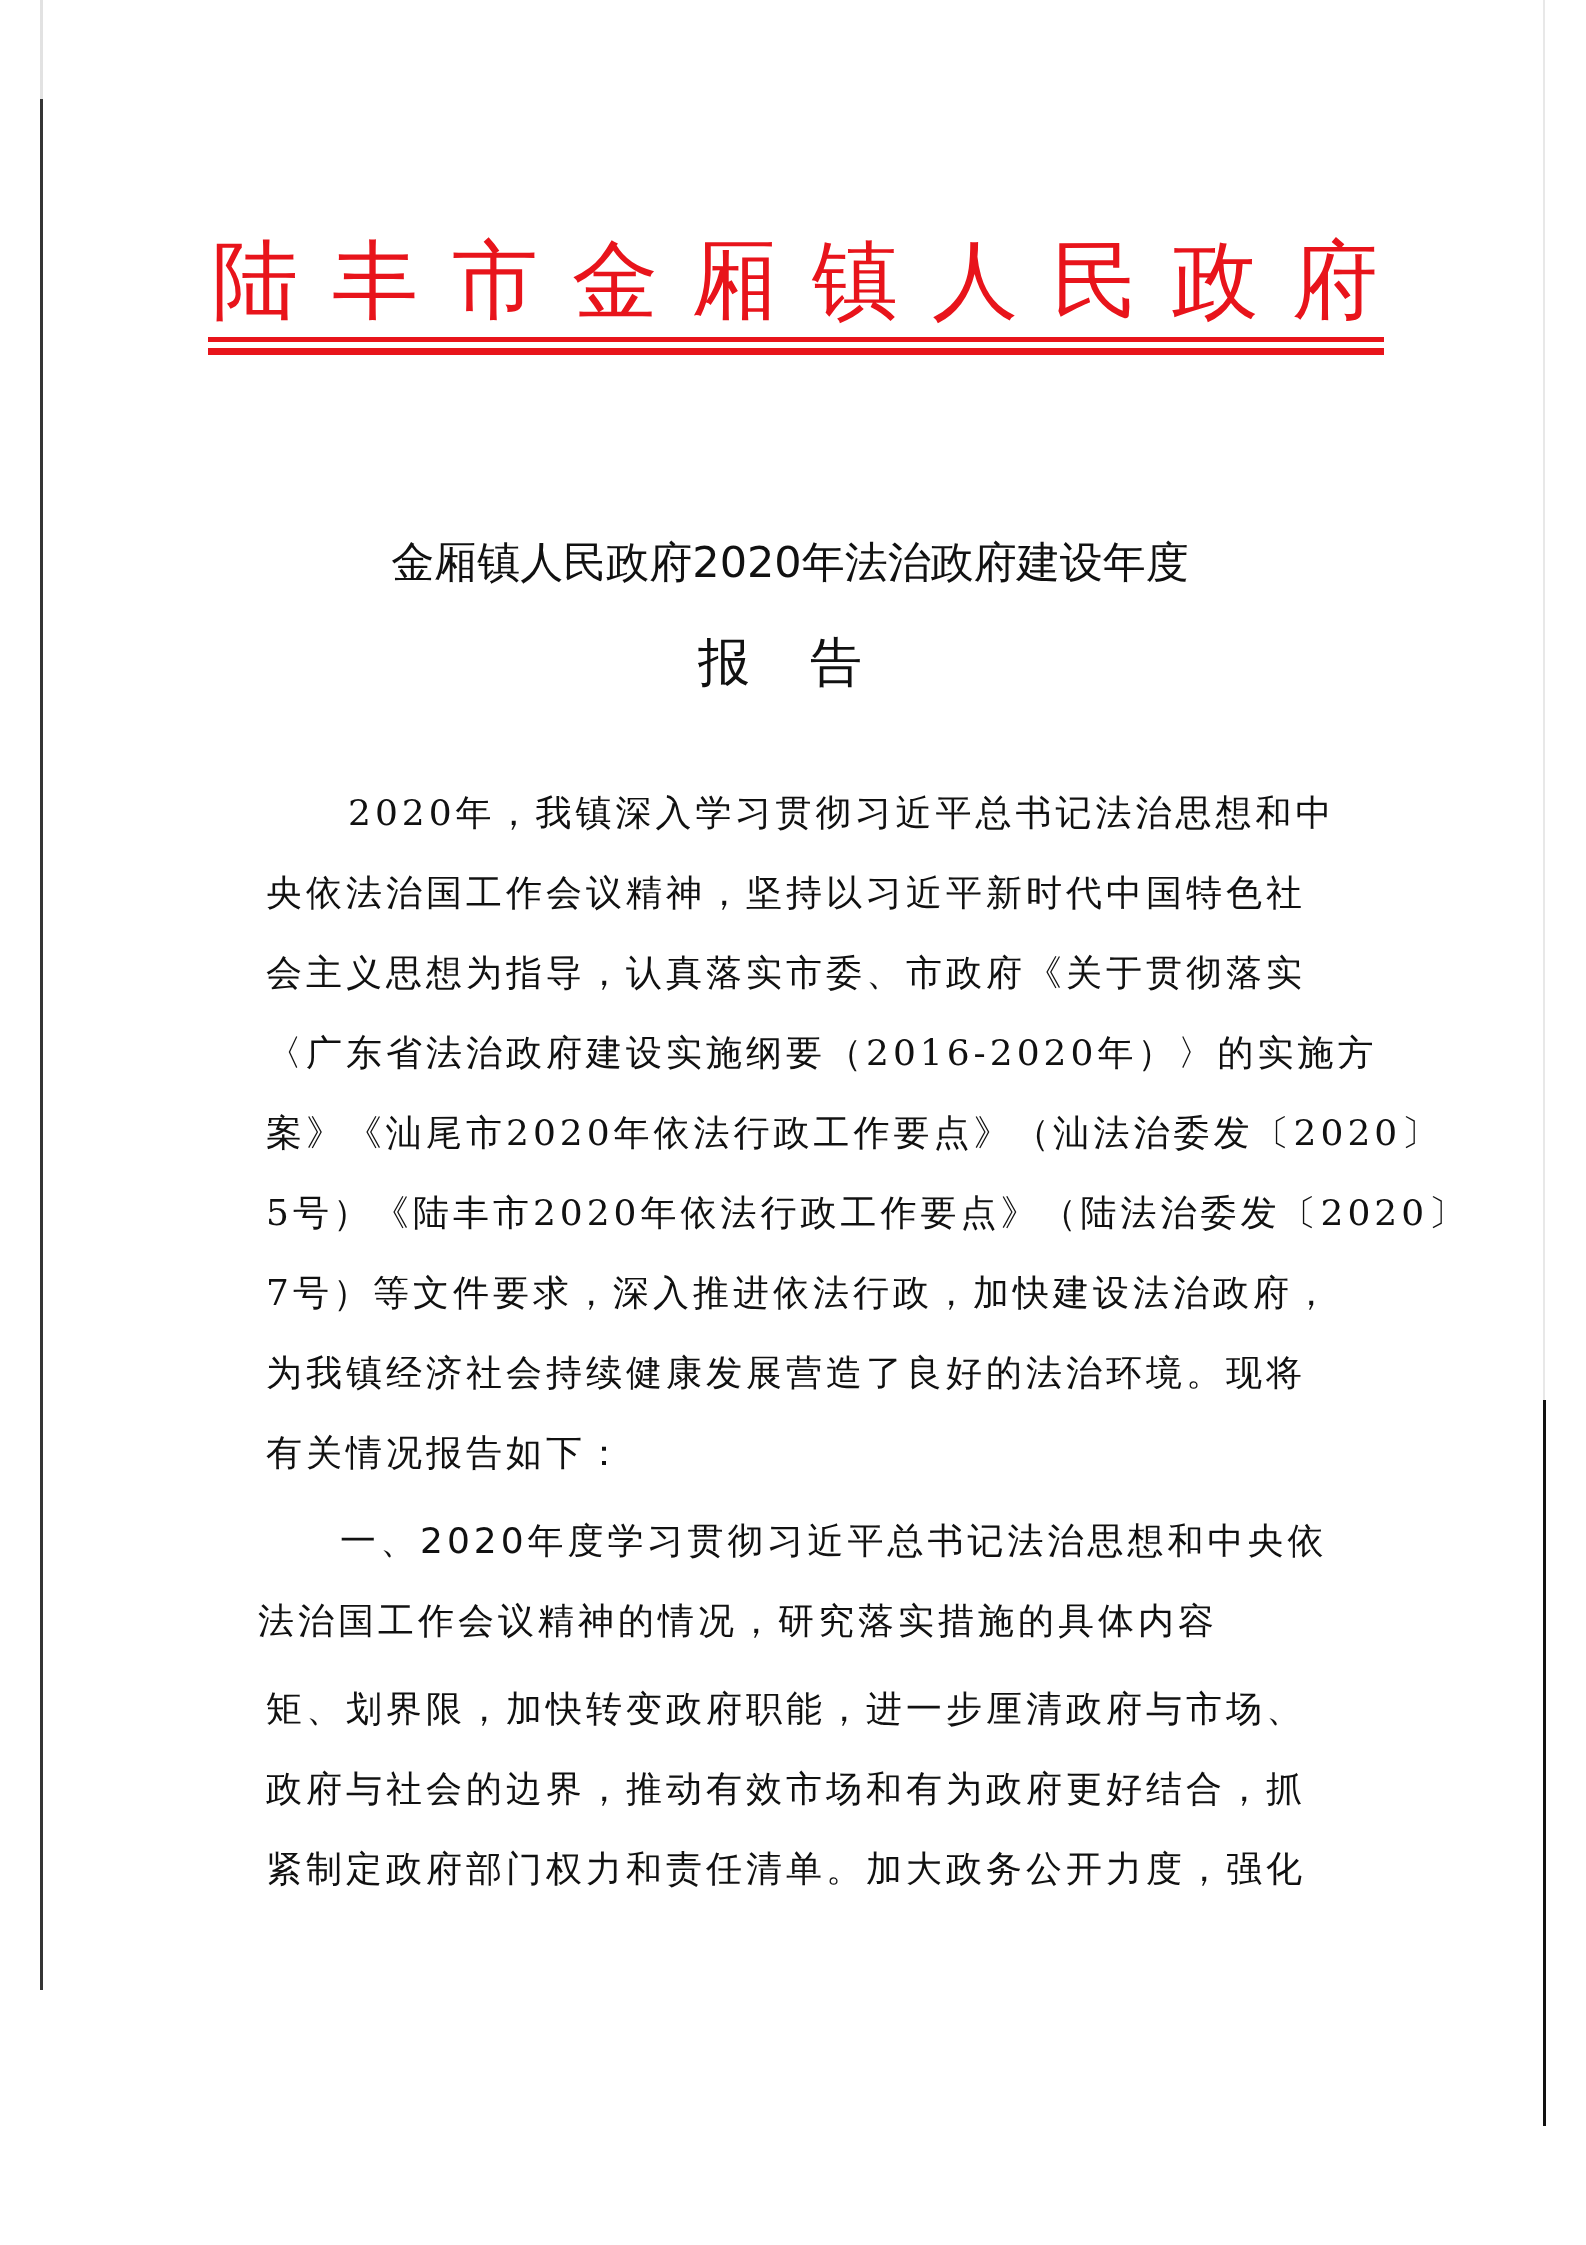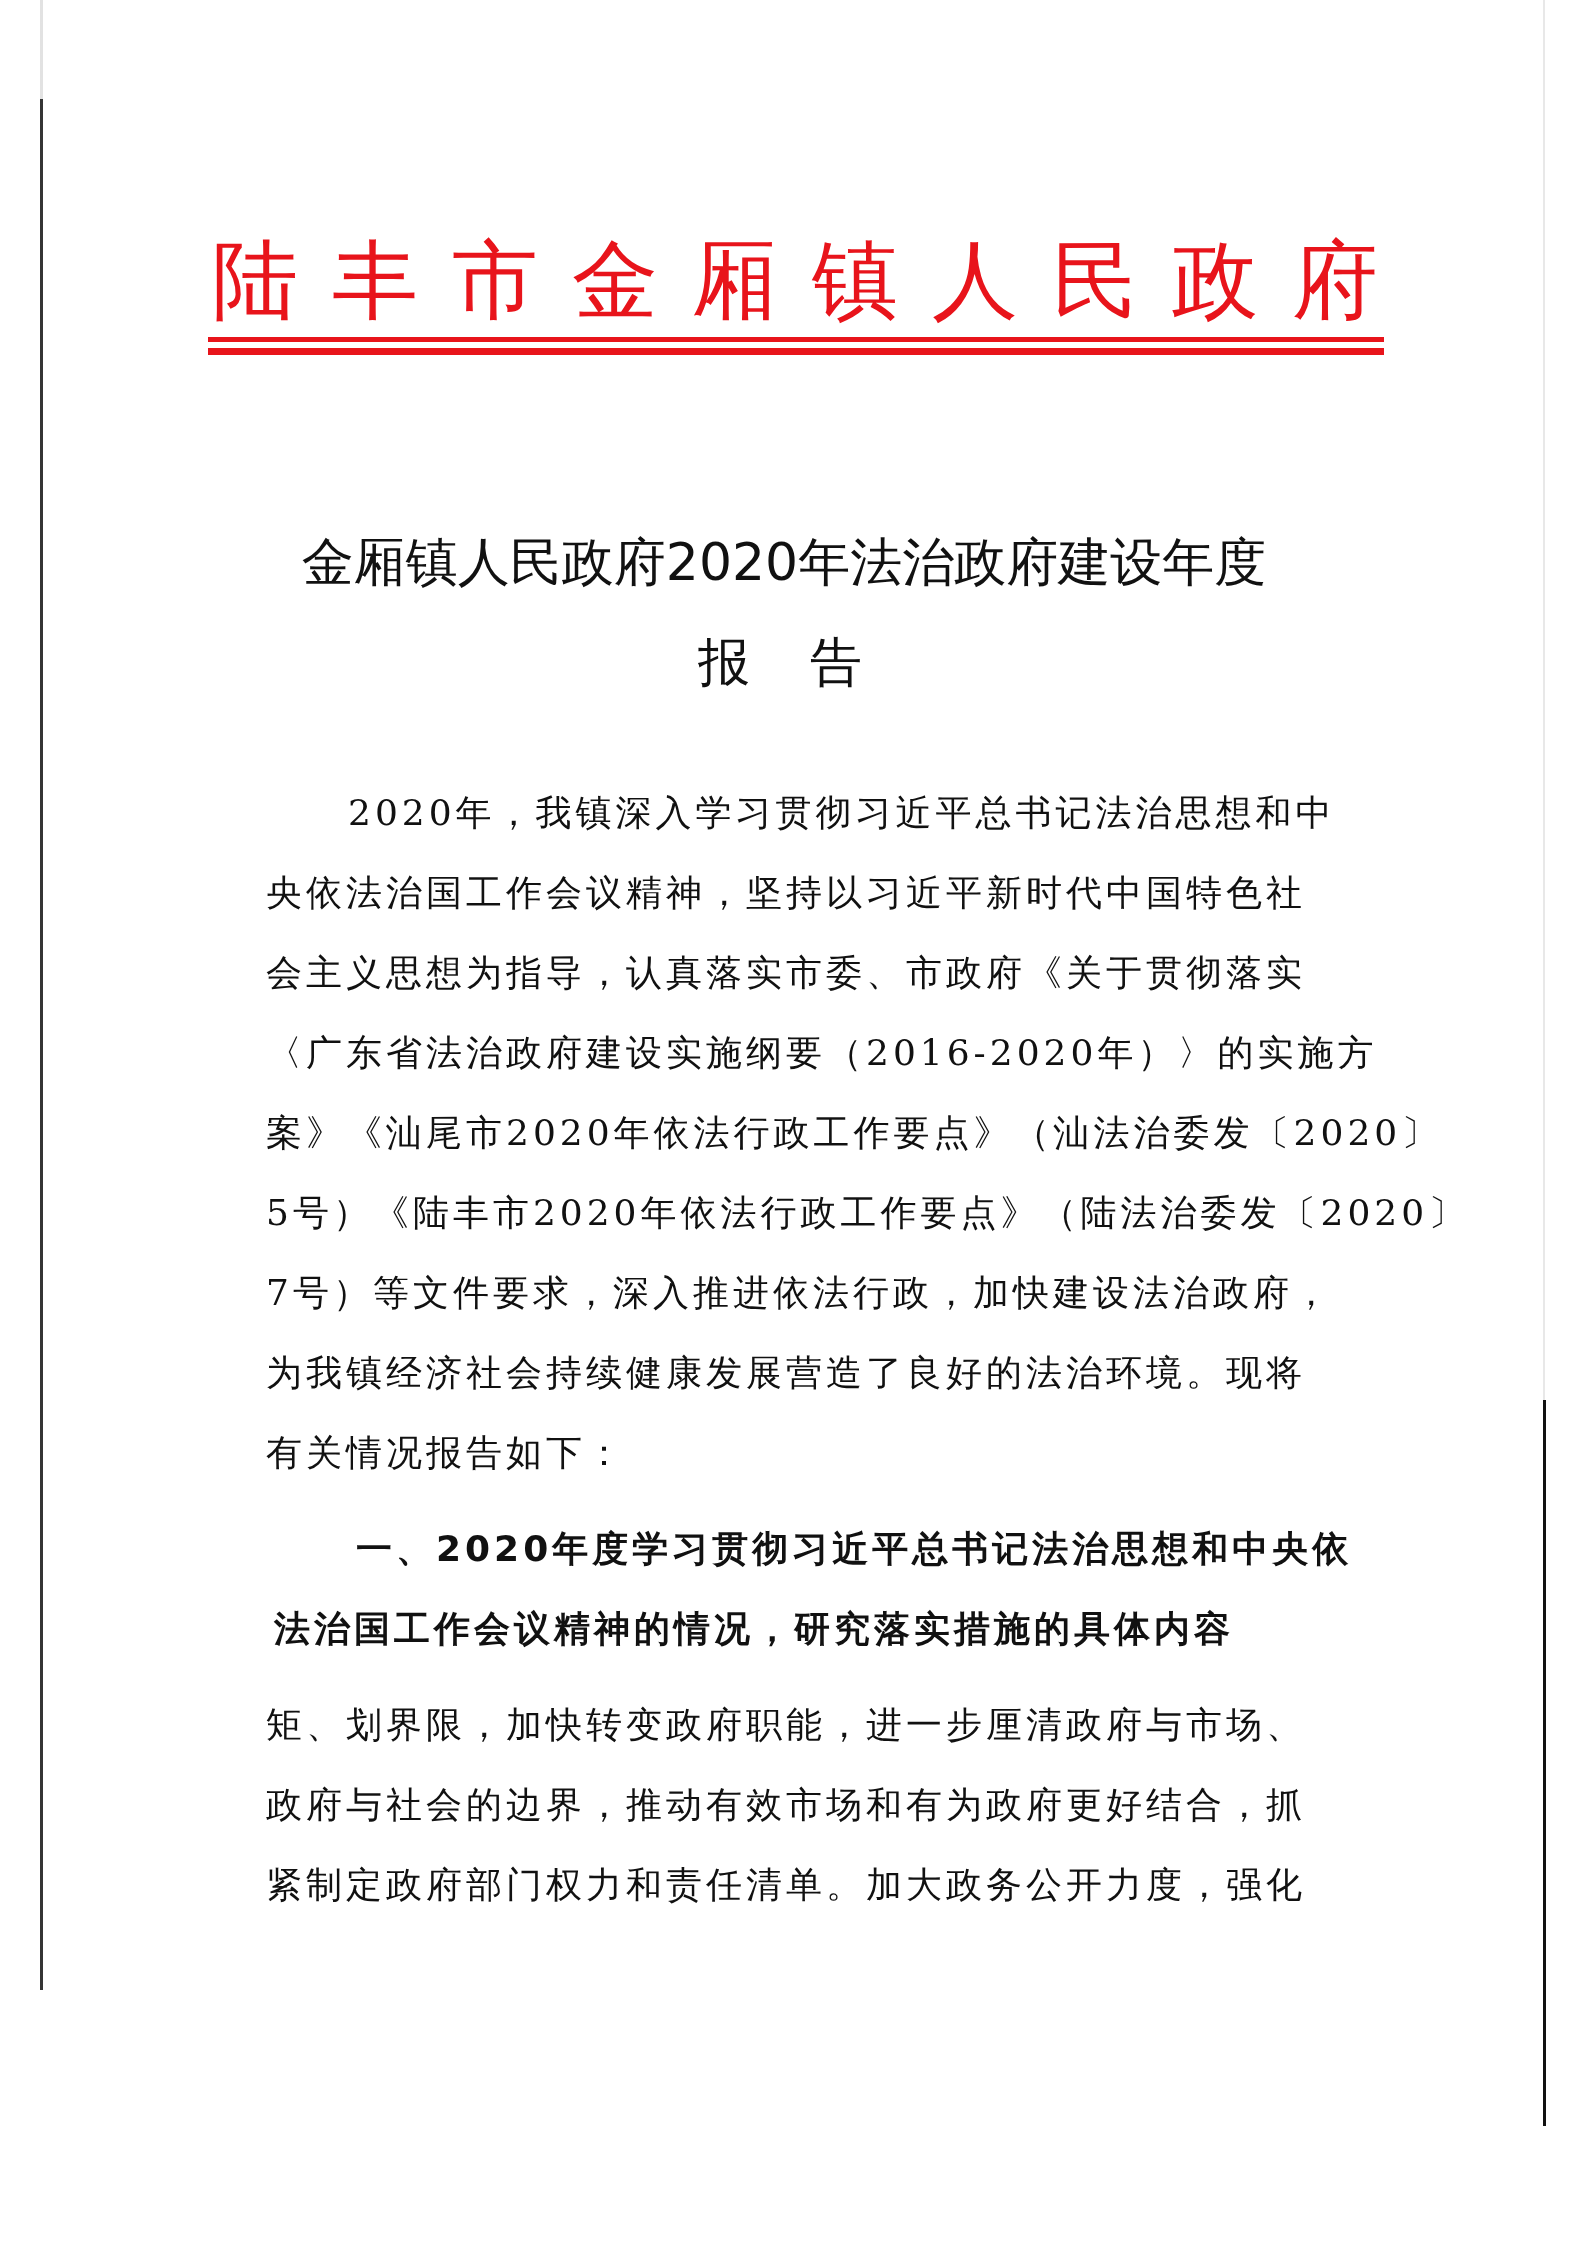--- a/index.html
+++ b/index.html
@@ -4,25 +4,25 @@
 <style>
   html, body { margin: 0; padding: 0; background: #ffffff; }
   body { width: 1586px; height: 2245px; position: relative; overflow: hidden; font-family: "DejaVu Sans", "Liberation Sans", sans-serif; color: #111; }
   .edge-left { position: absolute; left: 40px; top: 0; width: 3px; height: 1990px; background: linear-gradient(#ddd 0 5%, #111 5% 100%); opacity: 0.85; }
   .edge-right { position: absolute; left: 1543px; top: 1400px; width: 3px; height: 726px; background: #111; }
   .edge-right-top { position: absolute; left: 1543px; top: 0; width: 2px; height: 1400px; background: #e8e8e8; }
   .masthead { position: absolute; left: 210px; top: 225px; width: 1170px; display: flex; justify-content: space-between; color: #e8141b; font-family: "DejaVu Serif", "Liberation Serif", serif; font-size: 86px; line-height: 110px; letter-spacing: 0; }
   .masthead span { display: inline-block; width: 90px; text-align: center; }
   .rule-thin { position: absolute; left: 208px; top: 337px; width: 1176px; height: 5px; background: #e8141b; }
   .rule-thick { position: absolute; left: 208px; top: 348px; width: 1176px; height: 7px; background: #e8141b; }
-  .title { position: absolute; left: 244px; top: 530px; width: 1080px; text-align: center; font-size: 52px; line-height: 64px; color: #111; }
+  .title { position: absolute; left: 250px; top: 530px; width: 1080px; text-align: center; font-size: 43px; line-height: 64px; color: #111; }
   .subtitle { position: absolute; left: 240px; top: 630px; width: 1080px; text-align: center; font-size: 52px; line-height: 64px; letter-spacing: 60px; text-indent: 60px; }
   .body { position: absolute; left: 258px; top: 765px; width: 1060px; font-family: "DejaVu Serif", "Liberation Serif", serif; font-size: 36px; line-height: 80px; letter-spacing: 4px; text-align: justify; }
   .para { margin: 8px; }
-  .heading { font-family: "DejaVu Sans", "Liberation Sans", sans-serif; font-weight: bold; font-size: 36px; line-height: 80px; text-indent: 82px; margin: 16px; }
+  .heading { font-family: "DejaVu Sans", "Liberation Sans", sans-serif; font-weight: normal; font-size: 36px; line-height: 80px; text-indent: 82px; margin: 0; }
   .line { display: block; white-space: nowrap; }
 </style>
 </head>
 <body>
 
 <div class="edge-left"></div>
 <div class="edge-right-top"></div>
 <div class="edge-right"></div>
 
 <div class="masthead">

